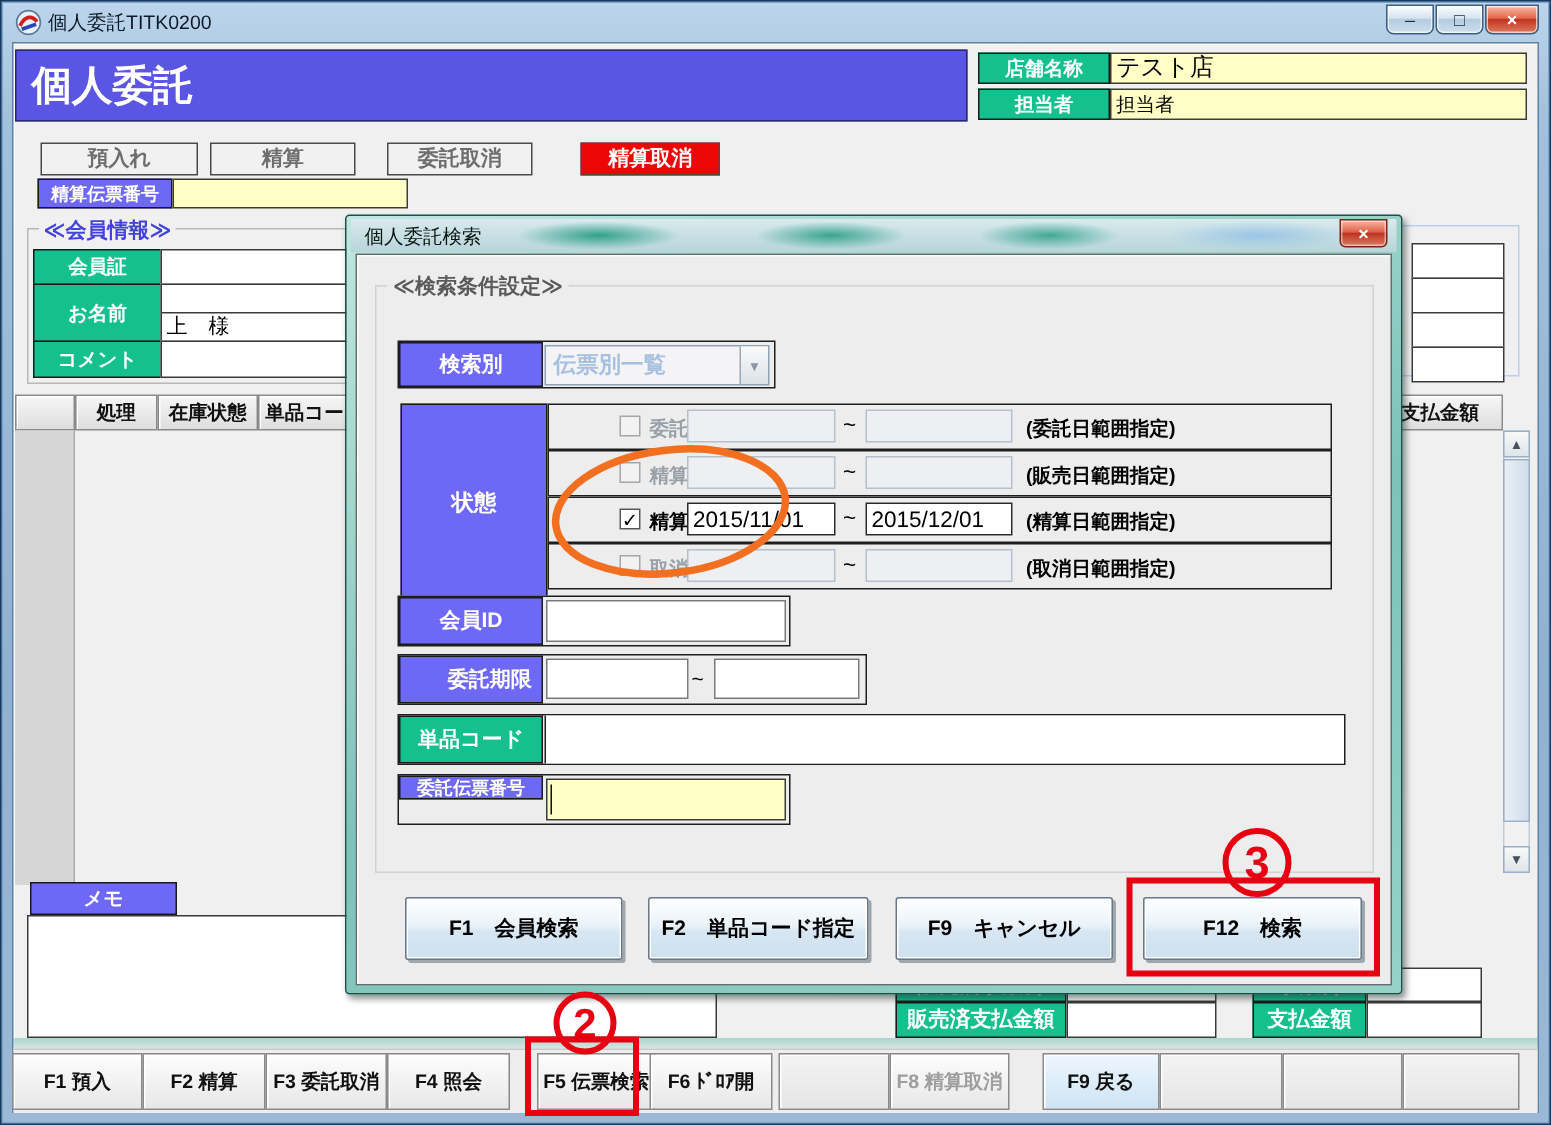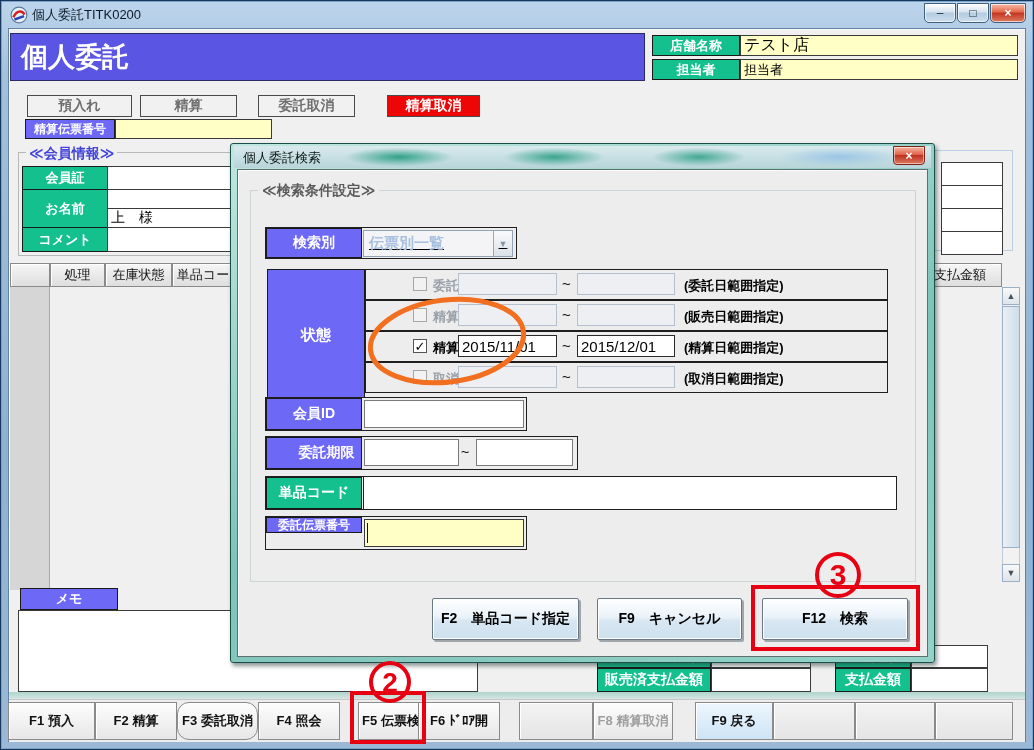--- a/index.html
+++ b/index.html
@@ -24,21 +24,21 @@
     background:linear-gradient(180deg,#f7bca7,#e5664a 45%,#c03621 50%,#df7a60);
     color:#fff;font-weight:bold;}
   
   .lblP{background:#6e68f6;color:#fff;font-weight:bold;border:1px solid #1a1a1a;}
   .lblG{background:#14c08e;color:#fff;font-weight:bold;border:1px solid #1a1a1a;}
   .fY{background:#ffffc6;border:1px solid #3a3a3a;}
   .fW{background:#ffffff;border:1px solid #3a3a3a;}
   .btnGray{background:#f1f1f1;border:1px solid #4a4a4a;color:#6e6e6e;font-weight:bold;font-size:14px;}
   .btnRed{background:#ee0505;border:1px solid #4a4a4a;color:#fff;font-weight:bold;font-size:14px;}
   .hdrCell{background:linear-gradient(180deg,#f6f6f6,#dedede);border:1px solid #8a8a8a;
-    box-shadow:inset 1px 1px 0 #ffffff;color:#111;font-size:13px;z-index:1;}
+    box-shadow:inset 1px 1px 0 #ffffff;color:#111;font-size:13px;z-index:1;font-weight:bold;}
   .fnBtn{background:linear-gradient(180deg,#fdfdfd,#e7e7e7);border:1px solid #8a8a8a;
     box-shadow:inset 1px 1px 0 #fff;font-size:13px;font-weight:bold;color:#111;z-index:6;}
   .fnBtn.empty{background:linear-gradient(180deg,#f3f3f3,#e5e5e5);}
   .fnBtn.disabled{color:#9e9e9e;}
   .fnBtn.active{background:linear-gradient(180deg,#eef6fd,#cde4f6);}
   .dlgBtn{background:linear-gradient(180deg,#ffffff,#eaf2f9 45%,#d7e6f2 55%,#cee0ee);
     border:1px solid #68788a;font-weight:bold;font-size:14px;color:#000;z-index:12;
     box-shadow:2px 2px 0 rgba(95,110,120,.55), inset 0 0 0 1px #ffffff;border-radius:2px;}
   .chk{width:14px;height:14px;background:#fff;border:1px solid #555;
     display:flex;align-items:center;justify-content:center;font-size:13px;font-weight:bold;color:#000;line-height:1;}
@@ -63,21 +63,21 @@
       linear-gradient(180deg,#d9eaee,#b7d5d9);}
   .dlgContent{left:237px;top:169px;width:691px;height:488px;background:#ededed;
     border:1px solid #5f6f6f;box-shadow:inset 1px 1px 0 #fbfbfb;z-index:10;}
   .dlgClose{left:893px;top:146px;width:32px;height:19px;z-index:12;
     border:1px solid #7e2318;border-radius:0 0 4px 4px;
     background:linear-gradient(180deg,#f6b7a2,#e0614a 45%,#bc3320 50%,#dd7a61);
     display:flex;align-items:center;justify-content:center;color:#fff;font-weight:bold;font-size:12px;
     box-shadow:inset 0 0 0 1px rgba(255,255,255,.5);}
   .grpBorder{border:1px solid #ccd4d8;z-index:11;}
   .grpTitle{background:#ededed;color:#5a5a5a;font-weight:bold;font-size:14px;padding:0 4px;z-index:12;}
-  .combo{background:#f4f4f6;border:1px solid #90a2b4;z-index:12;display:flex;align-items:center;text-decoration:underline;}
+  .combo{background:#f4f4f6;border:1px solid #90a2b4;z-index:12;display:flex;align-items:center;}
   .comboTxt{flex:1;color:#a8c0e0;font-weight:bold;font-size:15px;padding-left:5px;}
   .comboArrow{width:18px;height:100%;border-left:1px solid #9aa8b6;
     background:linear-gradient(180deg,#fafafa,#dce2e8);display:flex;align-items:center;justify-content:center;
     font-size:9px;color:#8a97a6;}
   .scrollBtn{background:linear-gradient(180deg,#f8f8f8,#dfe5ea);border:1px solid #9ab0c6;
     display:flex;align-items:center;justify-content:center;font-size:9px;color:#44525e;z-index:1;}
   .scrollThumb{background:linear-gradient(90deg,#e9f0f6,#cfdde9);border:1px solid #9ab0c6;z-index:1;}
   svg.anno{position:absolute;left:0;top:0;z-index:30;pointer-events:none;}
 </style>
 </head>
@@ -165,24 +165,24 @@
   <div class="abs fW" style="left:711px;top:668px;width:100px;height:24px;z-index:2;"></div>
   <div class="abs lblG flexc" style="left:835px;top:668px;width:76px;height:24px;font-size:14px;z-index:2;">支払金額</div>
   <div class="abs fW" style="left:911px;top:668px;width:77px;height:24px;z-index:2;"></div>
 
   <div class="abs" style="left:9px;top:692px;width:1016px;height:8px;z-index:3;
        background:linear-gradient(180deg,rgba(105,185,170,.5),rgba(160,210,200,.25));"></div>
 
   <div class="abs" style="left:9px;top:699px;width:1016px;height:43px;background:#ededed;border-top:1px solid #c8c8c8;z-index:5;"></div>
   <div class="abs fnBtn flexc" style="left:8px;top:702px;width:87px;height:38px;">F1 預入</div>
   <div class="abs fnBtn flexc" style="left:95px;top:702px;width:82px;height:38px;">F2 精算</div>
-  <div class="abs fnBtn flexc" style="left:177px;top:702px;width:81px;height:38px;border-radius:12px;">F3 委託取消</div>
+  <div class="abs fnBtn flexc" style="left:177px;top:702px;width:81px;height:38px;">F3 委託取消</div>
   <div class="abs fnBtn flexc" style="left:258px;top:702px;width:82px;height:38px;">F4 照会</div>
   <div class="abs fnBtn flexc" style="left:358px;top:702px;width:79px;height:38px;">F5 伝票検索</div>
-  <div class="abs fnBtn flexc" style="left:418px;top:702px;width:82px;height:38px;">F6 ﾄﾞﾛｱ開</div>
+  <div class="abs fnBtn flexc" style="left:433px;top:702px;width:82px;height:38px;">F6 ﾄﾞﾛｱ開</div>
   <div class="abs fnBtn empty" style="left:519px;top:702px;width:74px;height:38px;"></div>
   <div class="abs fnBtn disabled flexc" style="left:593px;top:702px;width:80px;height:38px;">F8 精算取消</div>
   <div class="abs fnBtn active flexc" style="left:695px;top:702px;width:78px;height:38px;">F9 戻る</div>
   <div class="abs fnBtn empty" style="left:773px;top:702px;width:82px;height:38px;"></div>
   <div class="abs fnBtn empty" style="left:855px;top:702px;width:80px;height:38px;"></div>
   <div class="abs fnBtn empty" style="left:935px;top:702px;width:78px;height:38px;"></div>
 
   <div class="abs dlgFrame"></div>
   <div class="abs dlgGlass"></div>
   <span class="abs" style="left:243px;top:149px;font-size:13px;color:#0b1412;z-index:11;">個人委託検索</span>
@@ -255,20 +255,21 @@
 
   <div class="abs rowBox" style="left:265px;top:476px;width:632px;height:34px;"></div>
   <div class="abs lblG flexc" style="left:266px;top:477px;width:96px;height:32px;font-size:14px;z-index:12;">単品コード</div>
   <div class="abs" style="left:363px;top:477px;width:533px;height:32px;background:#fff;border-left:1px solid #1f1f1f;z-index:12;"></div>
 
   <div class="abs rowBox" style="left:265px;top:516px;width:262px;height:34px;"></div>
   <div class="abs lblP flexc" style="left:266px;top:517px;width:96px;height:16px;font-size:12px;z-index:12;">委託伝票番号</div>
   <div class="abs fY" style="left:364px;top:519px;width:160px;height:28px;z-index:12;"></div>
   <div class="abs" style="left:367px;top:523px;width:1px;height:20px;background:#111;z-index:13;"></div>
 
+  <div class="abs dlgBtn flexc" style="left:270px;top:598px;width:145px;height:42px;">F1　会員検索</div>
   <div class="abs dlgBtn flexc" style="left:432px;top:598px;width:147px;height:42px;">F2　単品コード指定</div>
   <div class="abs dlgBtn flexc" style="left:597px;top:598px;width:145px;height:42px;">F9　キャンセル</div>
   <div class="abs dlgBtn flexc" style="left:762px;top:598px;width:146px;height:42px;">F12　検索</div>
 
   <svg class="anno" width="1034" height="750" viewBox="0 0 1034 750">
     <ellipse cx="447" cy="341" rx="77" ry="41" fill="none" stroke="#f26f1f" stroke-width="5" transform="rotate(-7 447 341)"></ellipse>
     <rect x="753" y="587" width="165" height="62" fill="none" stroke="#e60012" stroke-width="4"></rect>
     <circle cx="838" cy="575" r="21" fill="none" stroke="#e60012" stroke-width="4"></circle>
     <text x="838" y="585" text-anchor="middle" font-size="30" font-weight="bold" fill="#e60012" font-family="Liberation Sans, sans-serif">3</text>
     <rect x="352" y="693" width="72" height="49" fill="none" stroke="#e60012" stroke-width="4"></rect>

